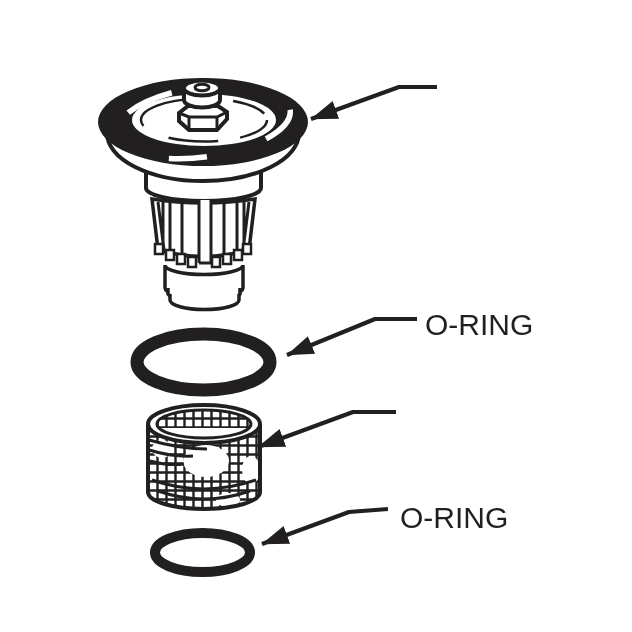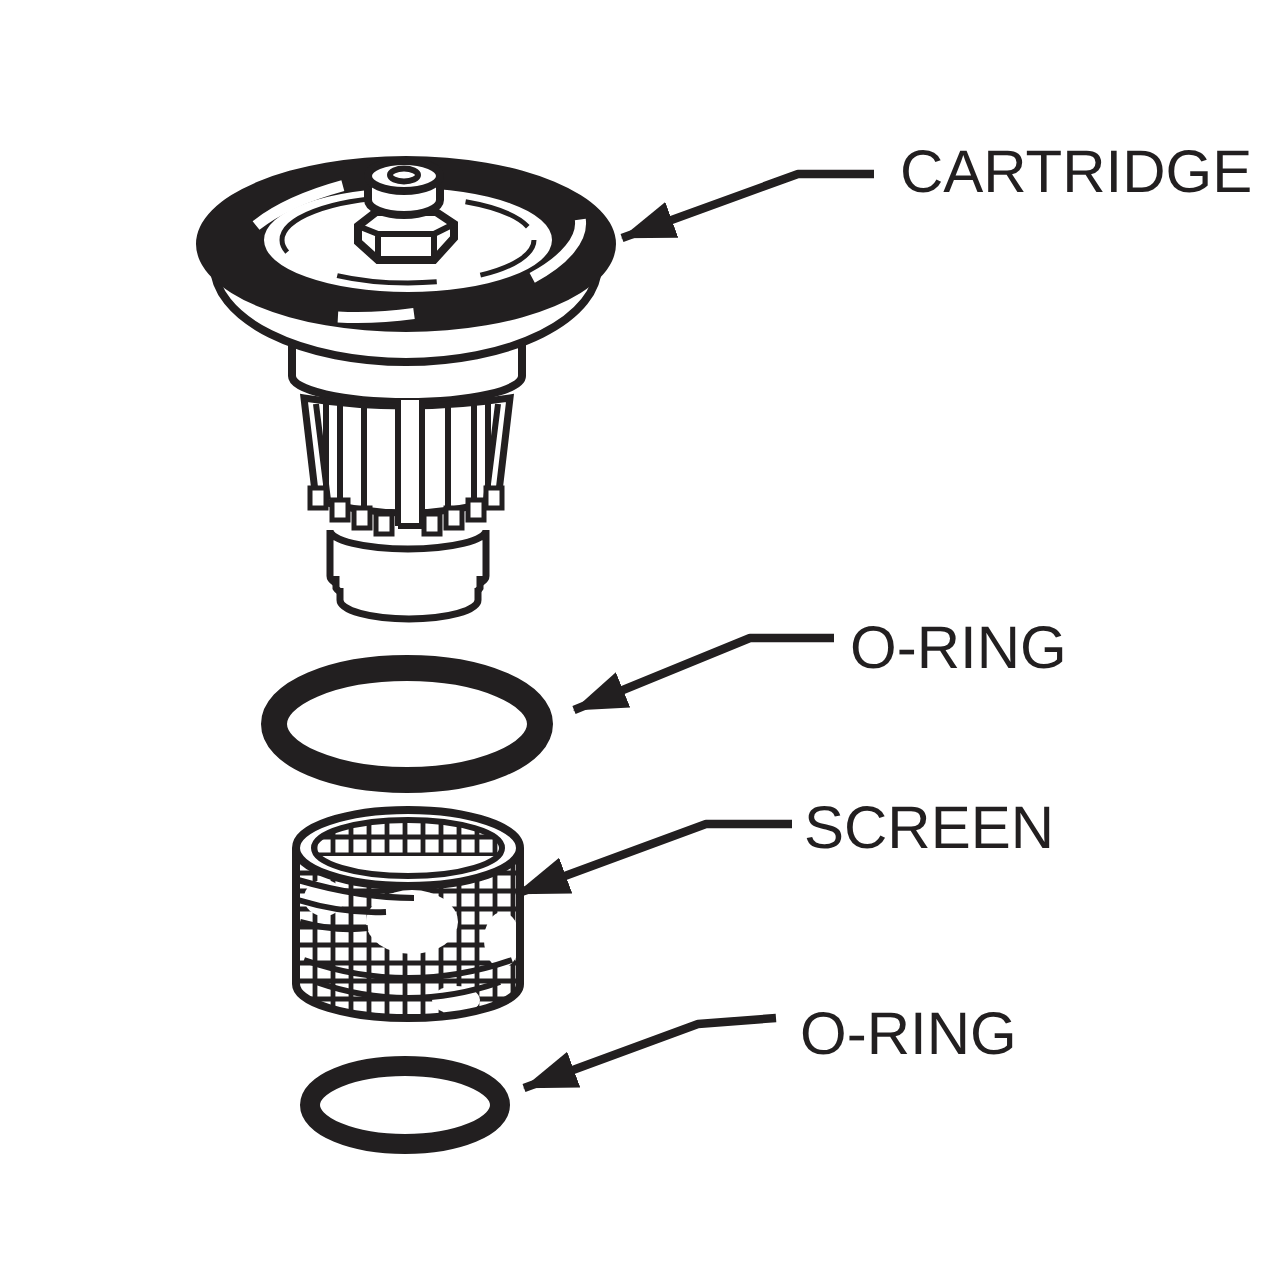--- a/index.html
+++ b/index.html
@@ -124,17 +124,15 @@
     <ellipse cx="202.5" cy="552.5" rx="47.5" ry="19.5" class="ln s10"></ellipse>
 
     <g class="ln s42">
       <path d="M437,87 L399,87 L311,119" marker-end="url(#ah)"></path>
       <path d="M417,319 L375,319 L287,355" marker-end="url(#ah)"></path>
       <path d="M396,412 L353,412 L258,447" marker-end="url(#ah)"></path>
       <path d="M388,509 L349,512 L262,544" marker-end="url(#ah)"></path>
     </g>
   </svg>
 
-  <div class="part-label" style="left:450px;top:72px;">CARTRIDGE</div>
   <div class="part-label" style="left:425px;top:310px;">O-RING</div>
-  <div class="part-label" style="left:402px;top:400px;">SCREEN</div>
   <div class="part-label" style="left:400px;top:503px;">O-RING</div>
 </div>
 
 </body></html>

